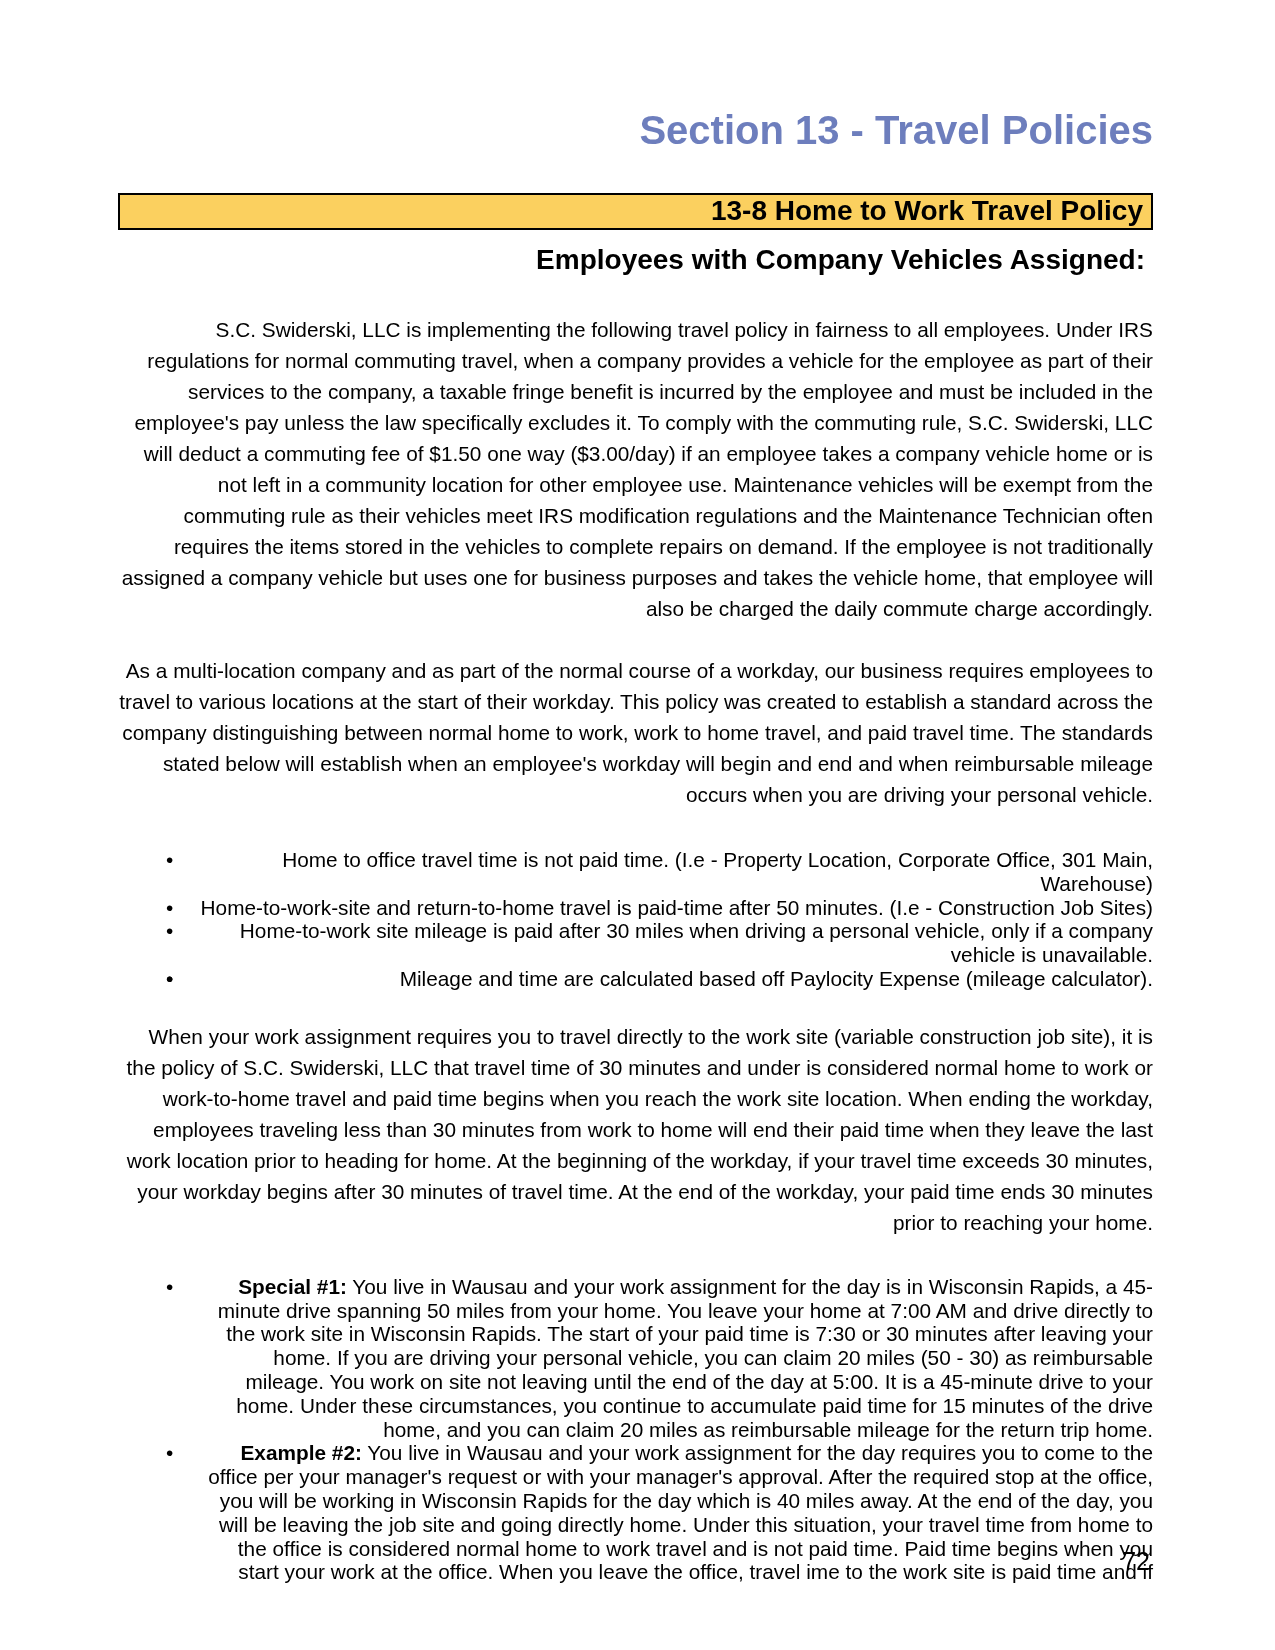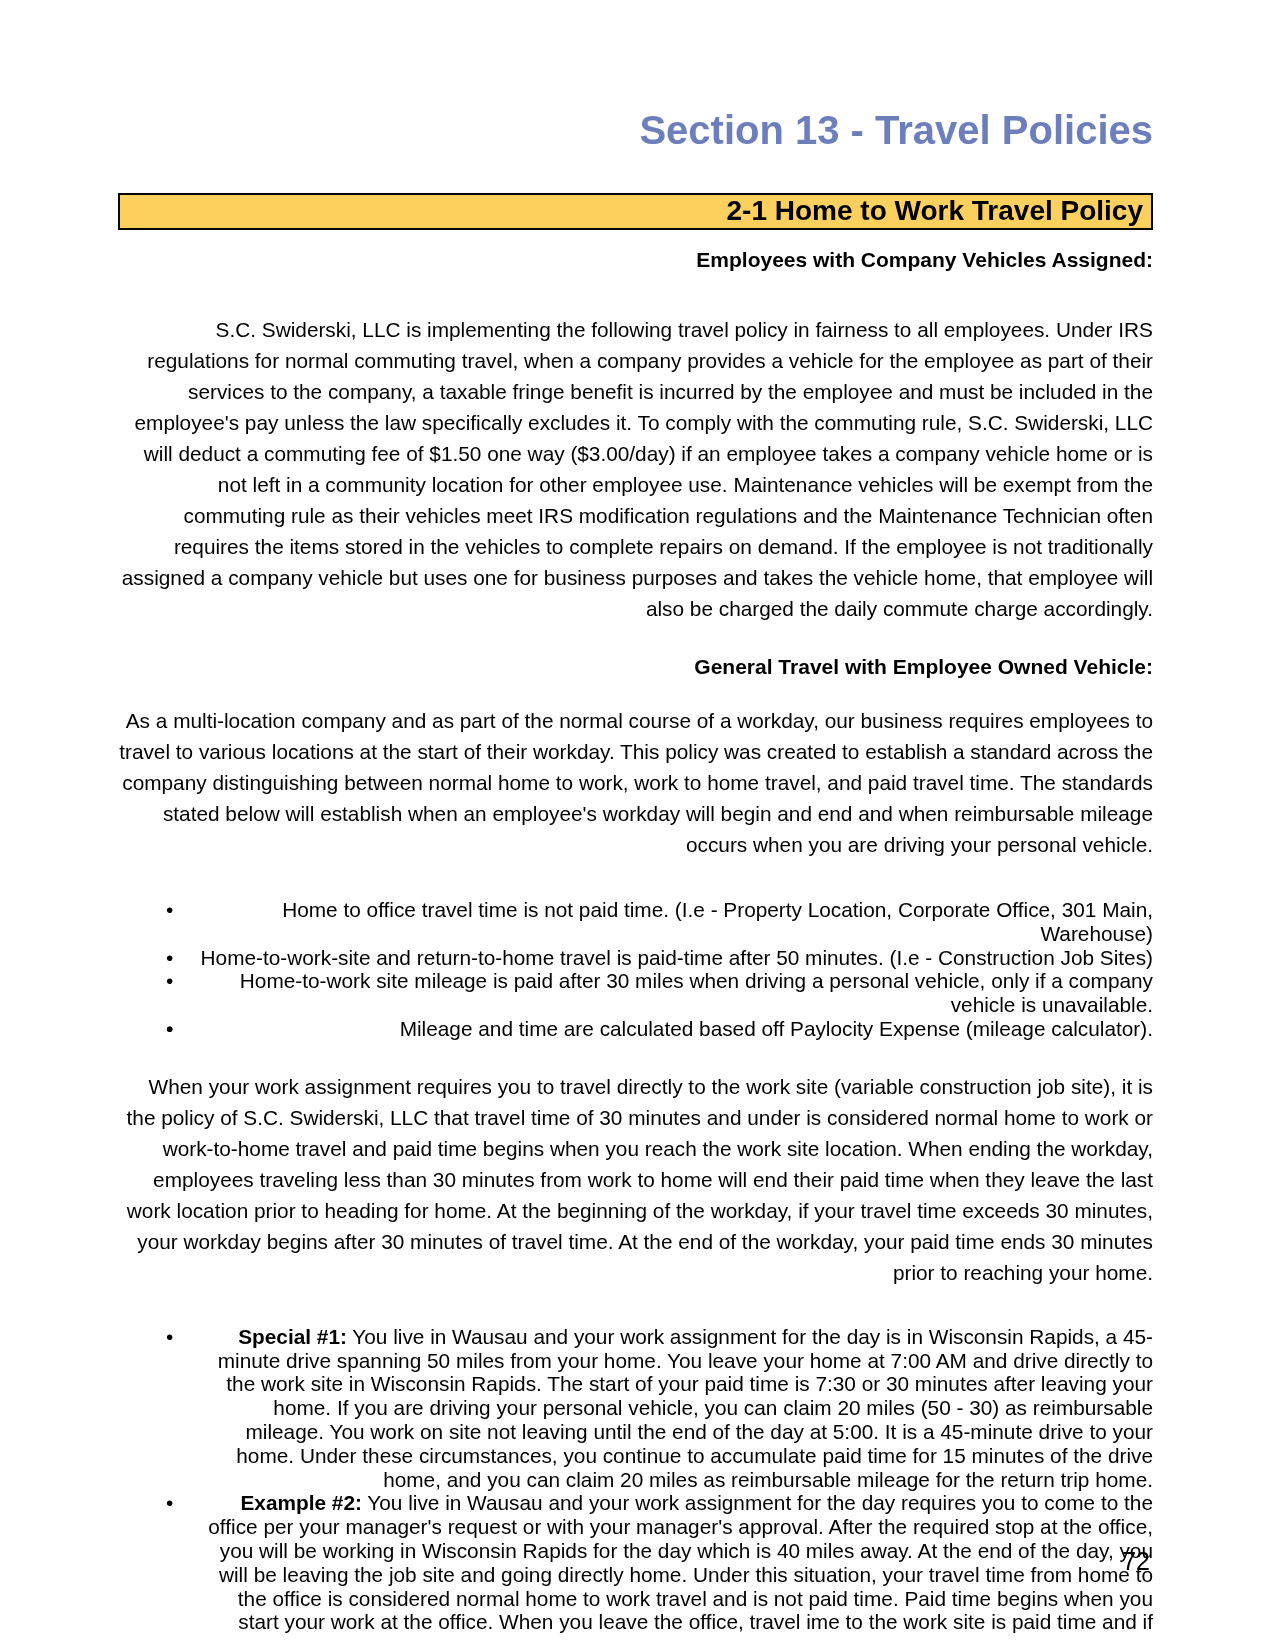--- a/index.html
+++ b/index.html
@@ -34,24 +34,24 @@
     background:var(--band-bg, #FBD05F);
     padding:0 8px 2px 8px;
   }
   .band-heading {
     font-size:28px;
     line-height:31px;
     font-weight:700;
     color:#000000;
   }
   .subheading {
-    font-size:21px;
+    font-size:28px;
     line-height:24px;
     font-weight:700;
-    margin:0;
+    margin:8px;
   }
   #subheading-company { margin-bottom:42px; }
   #subheading-general { margin-bottom:26px; }
   .para {
     font-size:20.8px;
     line-height:31px;
     margin:0;
   }
   #para-company  { margin-bottom:31px; }
   #para-general  { margin-bottom:38px; }
@@ -84,28 +84,27 @@
 </style>
 </head>
 <body>
 
 <div class="page">
   <div class="content">
 
     <h1 class="section-title">Section 13 - Travel Policies</h1>
 
     <div class="band">
-      <div class="band-heading">2-1 Home to Work Travel Policy</div>
+      <div class="band-heading">13-8 Home to Work Travel Policy</div>
     </div>
 
     <h2 class="subheading" id="subheading-company">Employees with Company Vehicles Assigned:</h2>
 
     <p class="para" id="para-company">S.C. Swiderski, LLC is implementing the following travel policy in fairness to all employees. Under IRS regulations for normal commuting travel, when a company provides a vehicle for the employee as part of their services to the company, a taxable fringe benefit is incurred by the employee and must be included in the employee's pay unless the law specifically excludes it. To comply with the commuting rule, S.C. Swiderski, LLC will deduct a commuting fee of $1.50 one way ($3.00/day) if an employee takes a company vehicle home or is not left in a community location for other employee use. Maintenance vehicles will be exempt from the commuting rule as their vehicles meet IRS modification regulations and the Maintenance Technician often requires the items stored in the vehicles to complete repairs on demand. If the employee is not traditionally assigned a company vehicle but uses one for business purposes and takes the vehicle home, that employee will also be charged the daily commute charge accordingly.</p>
 
-    <h2 class="subheading" id="subheading-general">General Travel with Employee Owned Vehicle:</h2>
 
     <p class="para" id="para-general">As a multi-location company and as part of the normal course of a workday, our business requires employees to travel to various locations at the start of their workday. This policy was created to establish a standard across the company distinguishing between normal home to work, work to home travel, and paid travel time. The standards stated below will establish when an employee's workday will begin and end and when reimbursable mileage occurs when you are driving your personal vehicle.</p>
 
     <ul class="bullet-list" id="travel-rules-list">
       <li>
         <span class="bullet">•</span>
         <span>Home to office travel time is not paid time. (I.e - Property Location, Corporate Office, 301 Main, Warehouse)</span>
       </li>
       <li>
         <span class="bullet">•</span>

